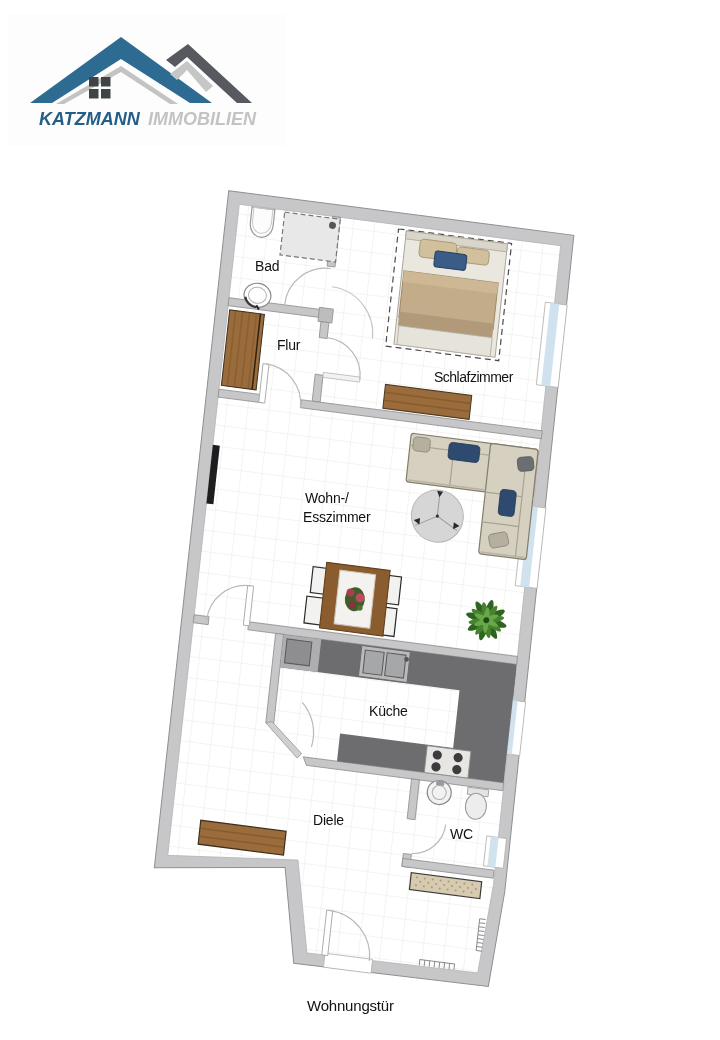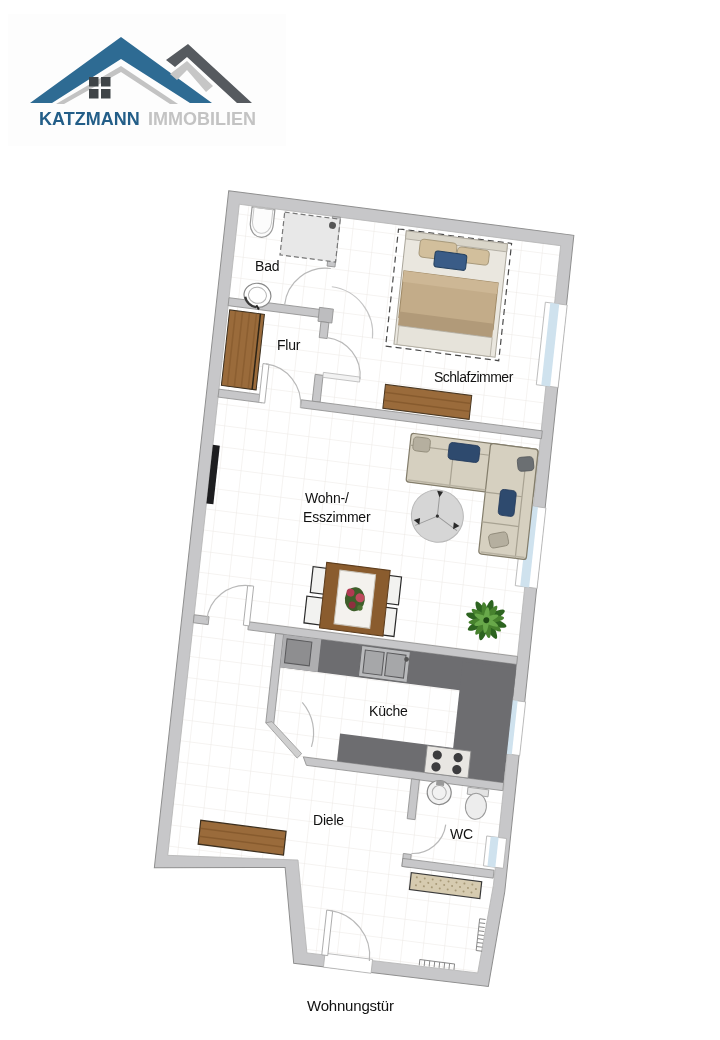--- a/index.html
+++ b/index.html
@@ -1,21 +1,21 @@
 <!DOCTYPE html>
 <html><head>
 <meta charset="utf-8">
 <style>
 html,body{margin:0;padding:0;background:#ffffff;width:720px;height:1040px;overflow:hidden;}
 body{font-family:"Liberation Sans", sans-serif;}
 </style>
 </head>
 <body>
 
-<div style="position:absolute;left:0;top:0;width:300px;height:160px;">
+<div style="position:absolute;left:0;top:0;width:300px;height:160px;font-style:italic;">
 <svg width="300" height="160" viewBox="0 0 300 160">
 
 <rect x="8" y="14" width="278" height="132" fill="#fdfdfd"></rect>
 
 <polygon points="30,103 121,37 212,103 190,103 121,59 52,103" fill="#2e6b93"></polygon>
 
 <polygon points="56,104 121,66 178,104 170,104 121,72 64,104" fill="#c3c3c3"></polygon>
 
 <g fill="#3f4447">
 <rect x="89" y="77" width="9.5" height="9.5"></rect>

